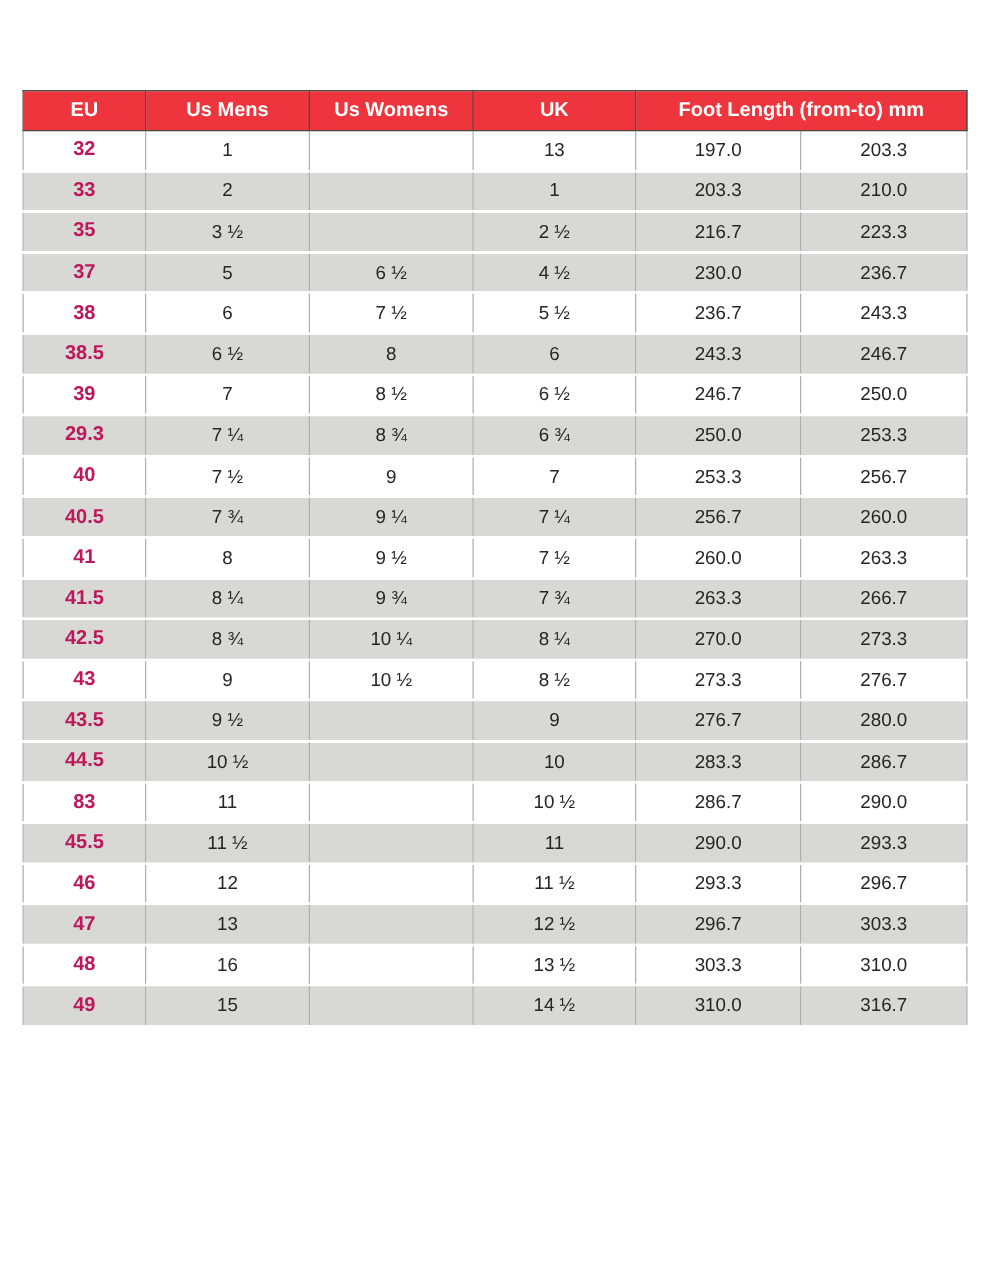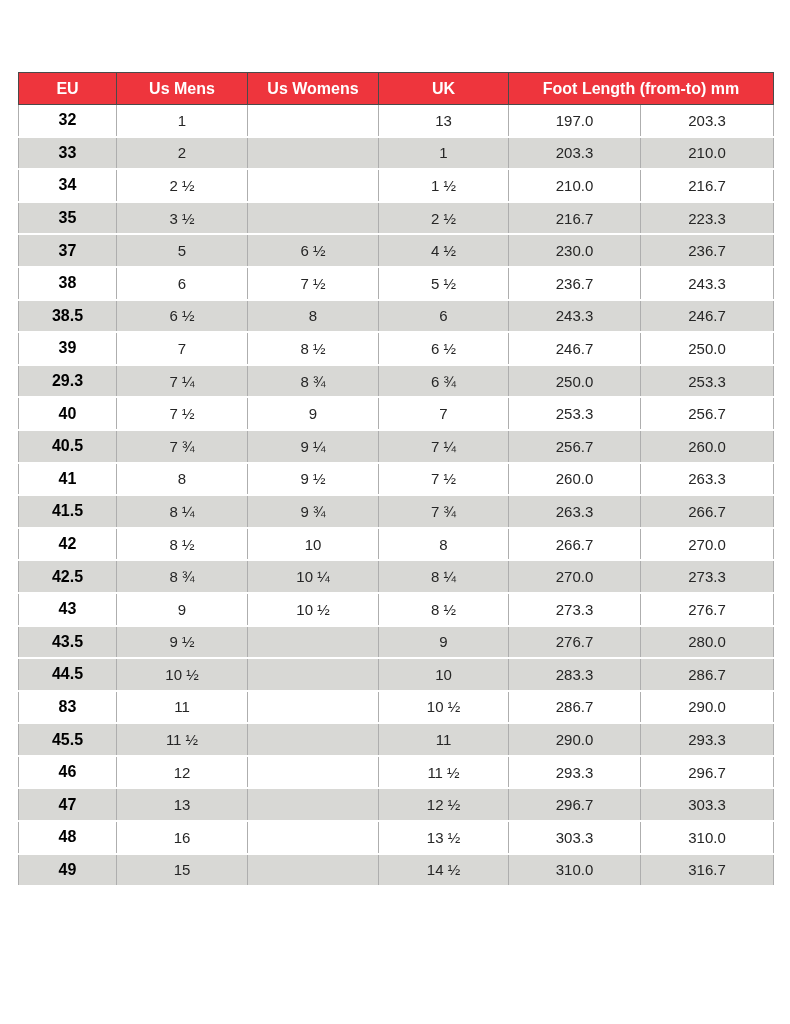--- a/index.html
+++ b/index.html
@@ -57,21 +57,21 @@
     background: #ffffff;
     white-space: nowrap;
     overflow: hidden;
   }
   tbody tr.alt td {
     background: var(--alt-bg, #d8d8d5);
   }
   tbody td.cell-eu {
     font-weight: bold;
     font-size: 16px;
-    color: #000000;
+    color: #be185d;
   }
 </style>
 </head>
 <body>
 
 <div class="page">
   <table class="size-chart">
     <colgroup>
       <col class="c-eu">
       <col class="c-usmens">
@@ -99,28 +99,20 @@
       <td>203.3</td>
     </tr>
         <tr class="alt">
       <td class="cell-eu">33</td>
       <td>2</td>
       <td></td>
       <td>1</td>
       <td>203.3</td>
       <td>210.0</td>
     </tr>
-        <tr>
-      <td class="cell-eu">34</td>
-      <td>2 ½</td>
-      <td></td>
-      <td>1 ½</td>
-      <td>210.0</td>
-      <td>216.7</td>
-    </tr>
         <tr class="alt">
       <td class="cell-eu">35</td>
       <td>3 ½</td>
       <td></td>
       <td>2 ½</td>
       <td>216.7</td>
       <td>223.3</td>
     </tr>
         <tr class="alt">
       <td class="cell-eu">37</td>
@@ -187,28 +179,20 @@
       <td>263.3</td>
     </tr>
         <tr class="alt">
       <td class="cell-eu">41.5</td>
       <td>8 ¼</td>
       <td>9 ¾</td>
       <td>7 ¾</td>
       <td>263.3</td>
       <td>266.7</td>
     </tr>
-        <tr>
-      <td class="cell-eu">42</td>
-      <td>8 ½</td>
-      <td>10</td>
-      <td>8</td>
-      <td>266.7</td>
-      <td>270.0</td>
-    </tr>
         <tr class="alt">
       <td class="cell-eu">42.5</td>
       <td>8 ¾</td>
       <td>10 ¼</td>
       <td>8 ¼</td>
       <td>270.0</td>
       <td>273.3</td>
     </tr>
         <tr>
       <td class="cell-eu">43</td>

